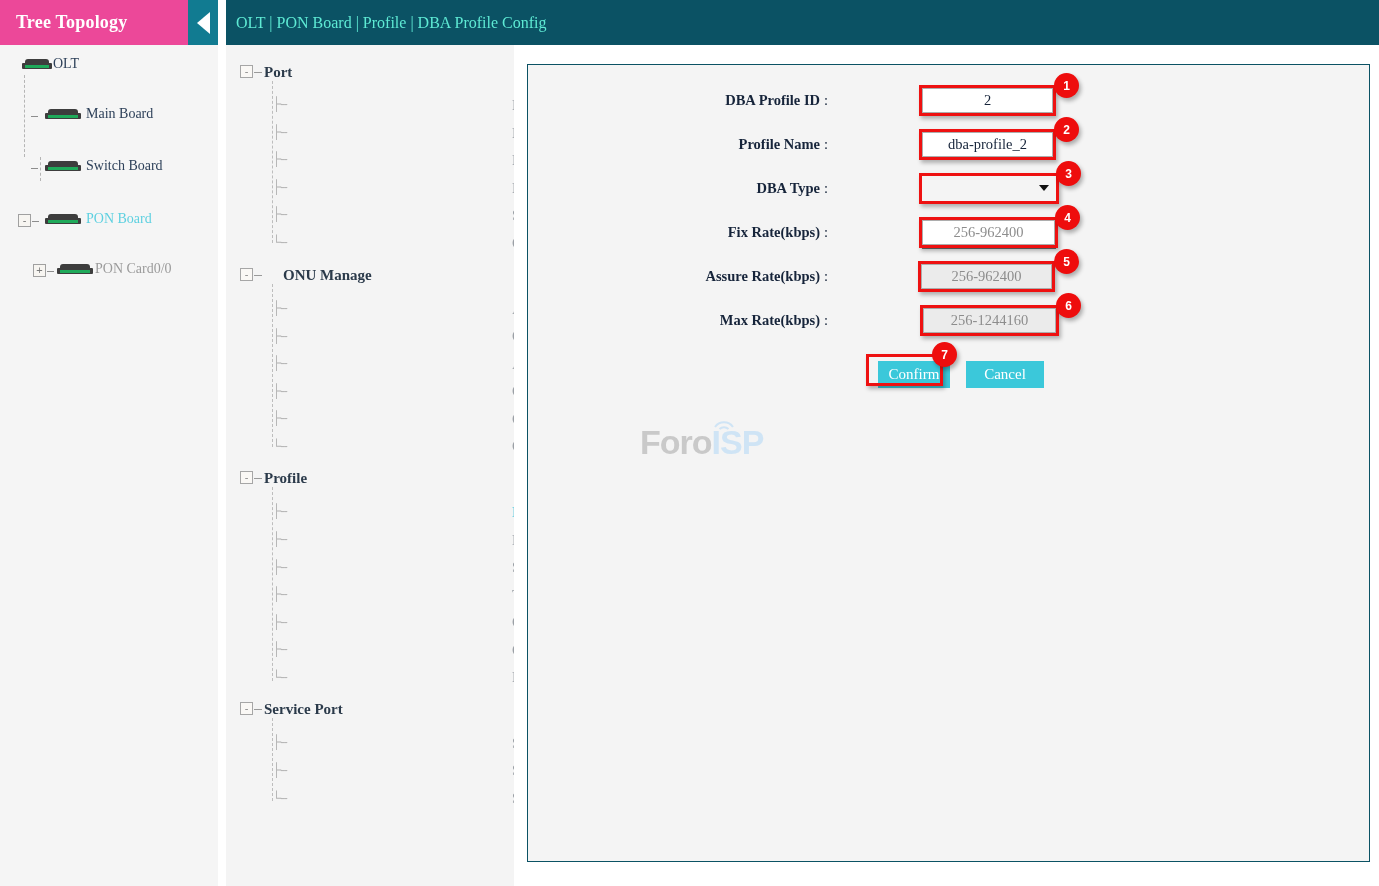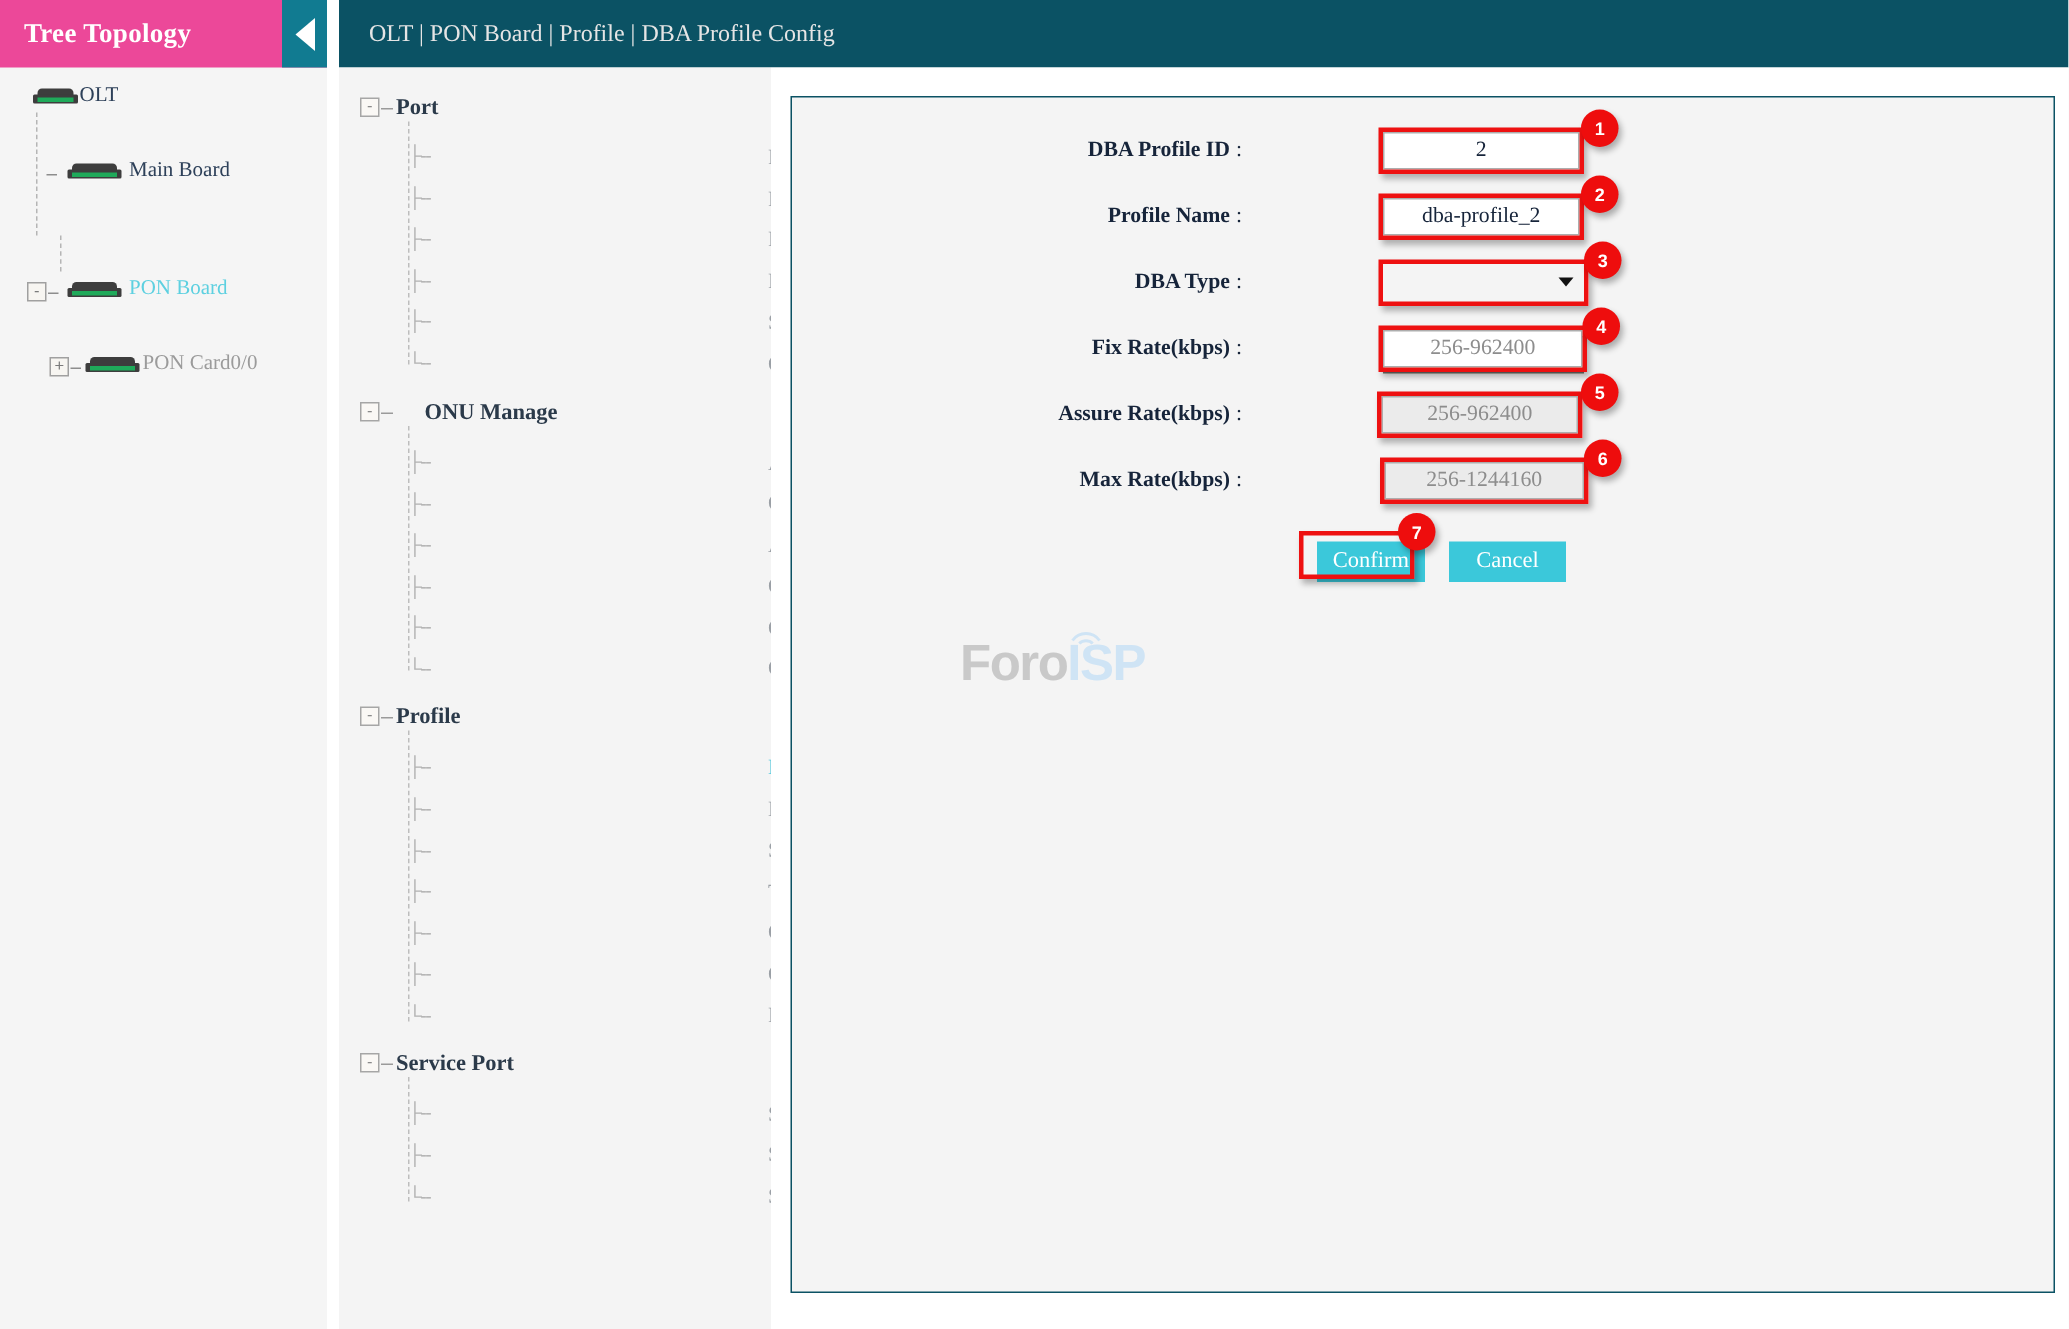--- a/index.html
+++ b/index.html
@@ -158,23 +158,23 @@
   }
 
   
   #topbar {
     position: absolute; left: 226px; top: 0;
     width: 1153px; height: 45px;
     background: #0b5264;
     display: flex; align-items: center;
   }
   #breadcrumb {
-    color: #e5e5e5;
+    color: #5eead4;
     font-size: 16px;
-    padding-left: 20px;
+    padding-left: 10px;
     white-space: nowrap;
   }
 
   
   #content-area {
     position: absolute; left: 514px; top: 45px;
     width: 865px; height: 841px;
     background: #ffffff;
   }
   #content-panel {
@@ -333,20 +333,29 @@
       <div class="tnode" style="top:26px;">
         <span class="hdash" style="left:31px;top:13px;"></span>
         <span class="board-icon" style="left:45px;top:6px;">
           <span class="top"></span>
             <span class="body"></span>
             <span class="led"></span>
         </span>
         <span class="label lbl-dark" style="left:86px;">Main Board</span>
       </div>
 
+      <div class="tnode" style="top:52px;">
+        <span class="hdash" style="left:31px;top:13px;"></span>
+        <span class="board-icon" style="left:45px;top:6px;">
+          <span class="top"></span>
+            <span class="body"></span>
+            <span class="led"></span>
+        </span>
+        <span class="label lbl-dark" style="left:86px;">Switch Board</span>
+      </div>
 
       <div class="tnode" style="top:79px;">
         <span class="pmbox" style="left:18px;top:6px;">-</span>
         <span class="hdash" style="left:32px;top:13px;"></span>
         <span class="board-icon" style="left:45px;top:6px;">
           <span class="top"></span>
             <span class="body"></span>
             <span class="led"></span>
         </span>
         <span class="label lbl-link" style="left:86px;text-align:center;">PON Board</span>

